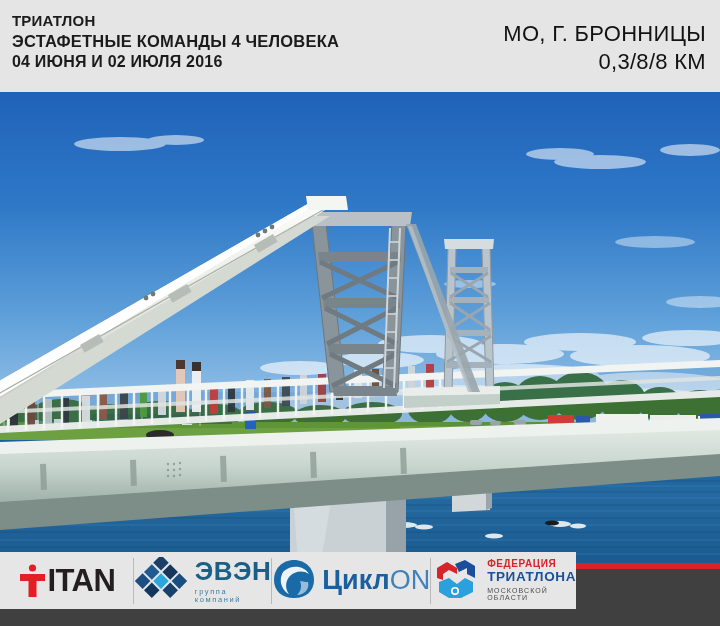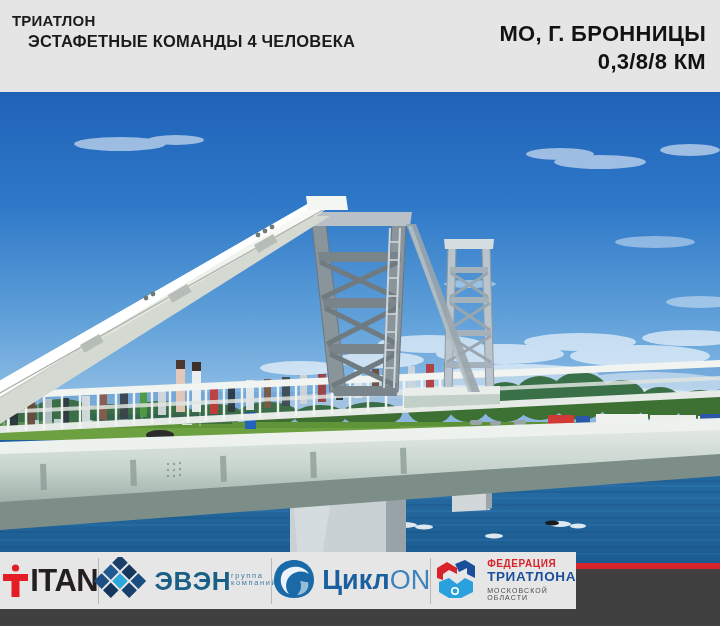--- a/index.html
+++ b/index.html
@@ -18,23 +18,23 @@
     background:#e5e5e5;box-sizing:border-box;
     display:flex;align-items:flex-start;justify-content:space-between;
   }
   .header-left{padding:11px 0 0 12px;}
   .header-right{padding:20px 14px 0 0;text-align:right;}
   .hl-line{
     color:#1b1b1b;font-weight:700;letter-spacing:.2px;
     line-height:1.30;white-space:nowrap;
   }
   .hl-1{font-size:15px;}
-  .hl-2{font-size:16.5px;margin-left:16px;}
+  .hl-2{font-size:16.5px;}
   .hl-3{font-size:16px;}
-  .hr-line{color:#121212;font-weight:700;line-height:1.26;white-space:nowrap;}
+  .hr-line{color:#121212;font-weight:400;line-height:1.26;white-space:nowrap;}
   .hr-1{font-size:22px;letter-spacing:.3px;}
   .hr-2{font-size:22px;letter-spacing:.3px;}
 
   
   .photo{
     position:absolute;left:0;top:92px;width:720px;height:471px;
     overflow:hidden;background:#2a6bbf;
   }
   .photo svg{display:block;width:720px;height:471px;}
 
@@ -65,21 +65,21 @@
   
   .titan-wrap{display:flex;align-items:center;gap:1px;}
   .titan-mark{position:relative;width:31px;height:34px;flex:0 0 31px;}
   .titan-word{
     font-size:31px;font-weight:700;color:#231f20;letter-spacing:-0.5px;
     line-height:1;margin-left:-2px;
   }
 
   
   .even-wrap{display:flex;align-items:center;gap:7px;}
-  .even-text{display:flex;line-height:1;justify-content:space-between;}
+  .even-text{display:flex;flex-direction:column;line-height:1;justify-content:space-between;}
   .even-word{font-size:26px;font-weight:700;color:#1a5f86;letter-spacing:.5px;}
   .even-sub{
     font-size:7.5px;color:#3f7fa3;letter-spacing:1.6px;
     margin-top:4px;font-weight:400;
   }
 
   
   .cyclon-wrap{display:flex;align-items:center;gap:6px;}
   .cyclon-word{font-size:27px;line-height:1;white-space:nowrap;}
   .cyclon-a{font-weight:700;color:#1a5f9e;}
@@ -94,20 +94,21 @@
 </style>
 </head>
 <body>
 
 <div class="banner">
 
   <div class="header">
     <div class="header-left">
       <div class="hl-line hl-1">ТРИАТЛОН</div>
       <div class="hl-line hl-2">ЭСТАФЕТНЫЕ КОМАНДЫ 4 ЧЕЛОВЕКА</div>
+      <div class="hl-line hl-3">04 ИЮНЯ И 02 ИЮЛЯ 2016</div>
     </div>
     <div class="header-right">
       <div class="hr-line hr-1">МО, Г. БРОННИЦЫ</div>
       <div class="hr-line hr-2">0,3/8/8 КМ</div>
     </div>
   </div>
 
   <div class="photo">
     <svg viewBox="0 0 720 471" preserveAspectRatio="none">
       <defs>

